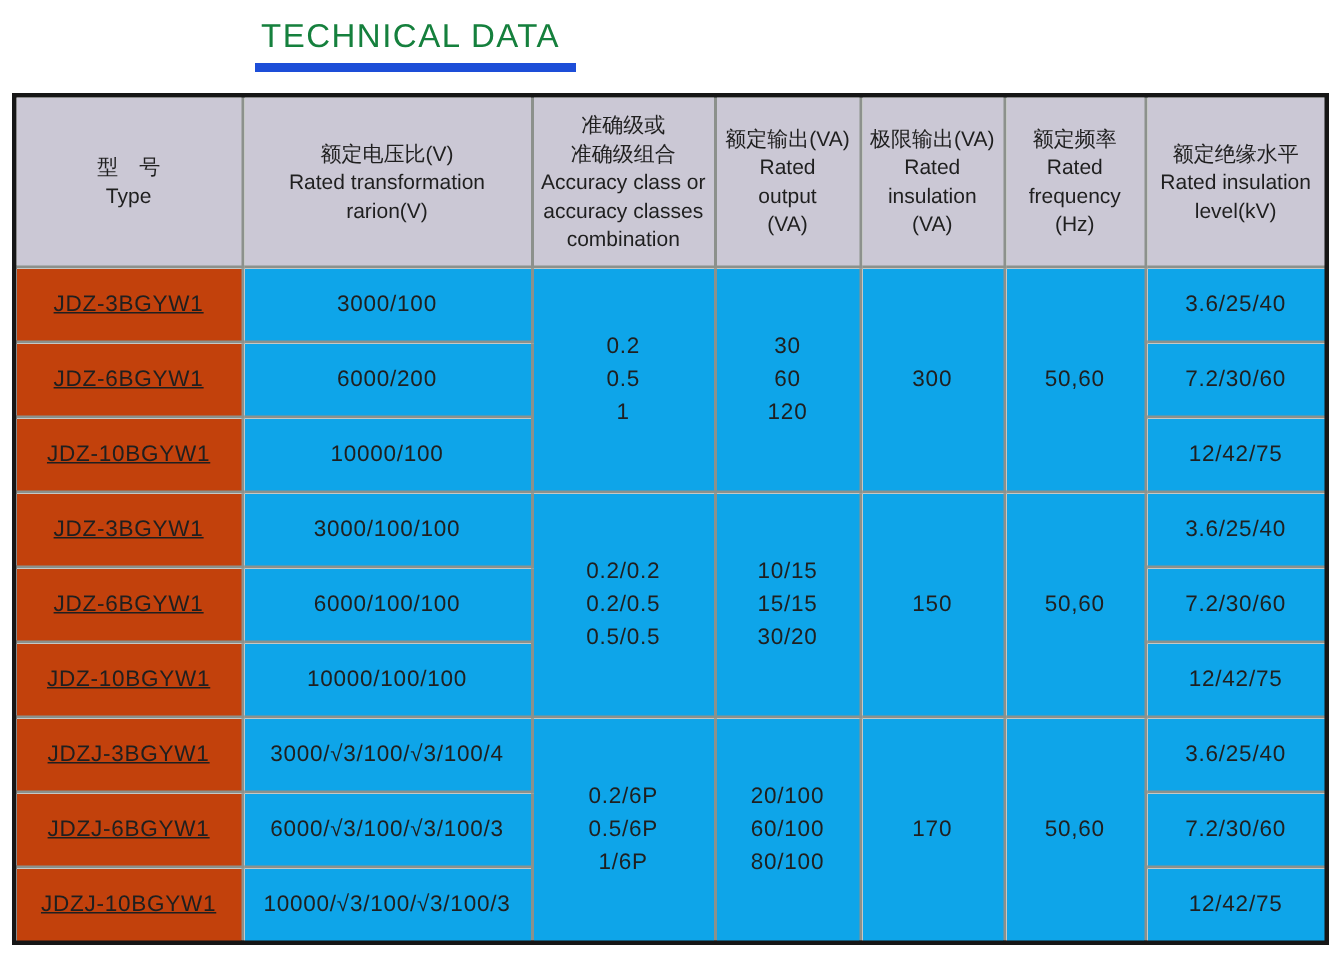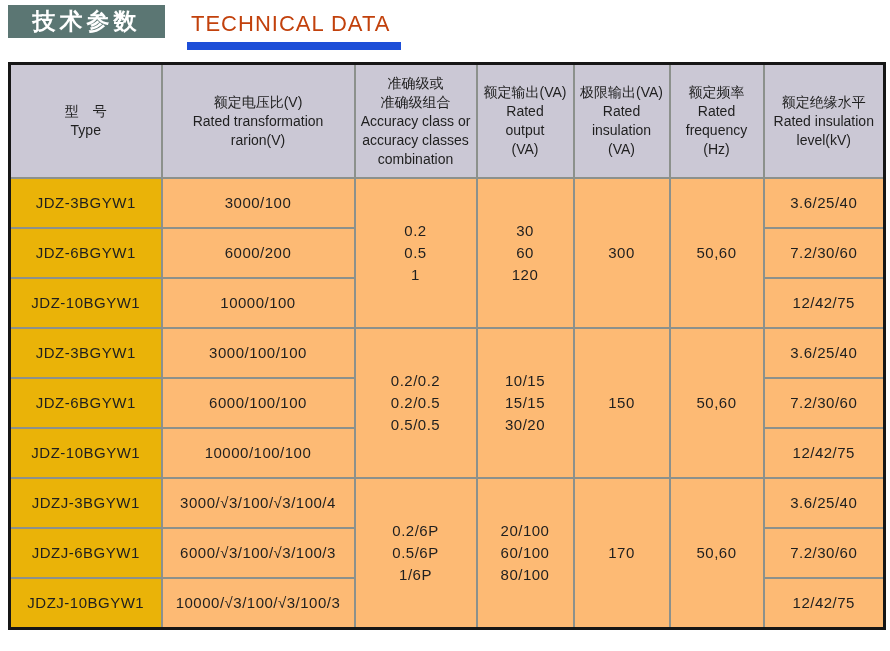--- a/index.html
+++ b/index.html
@@ -32,26 +32,25 @@
     text-align: center;
   }
   .banner-en {
     position: absolute;
     left: 170px;
     top: 8px;
     width: 210px;
     height: 34px;
     line-height: 32px;
     padding-left: 4px;
-    border-bottom: 8px solid #1d4ed8;
-    color: #c2410c;
+    border-bottom: 6px solid #1d4ed8;
+    color: #15803d;
     font-size: 22px;
     letter-spacing: 1px;
     white-space: nowrap;
-    margin-left: 17px;
   }
 
   
   table.tech {
     position: absolute;
     left: 8px;
     top: 62px;
     width: 875px;
     border-collapse: collapse;
     table-layout: fixed;
@@ -73,29 +72,28 @@
     font-weight: normal;
     font-size: 14px;
     line-height: 19px;
   }
   table.tech td {
     height: 48px;
     font-size: 15px;
     line-height: 22px;
     letter-spacing: 0.5px;
   }
-  td.type-cell { background: #eab308; letter-spacing: 1px; }
-  td.data-cell { background: #fdba74; margin-top: 28px; }
+  td.type-cell { background: #c2410c; letter-spacing: 1px; text-decoration: underline; }
+  td.data-cell { background: #0ea5e9; margin-top: 28px; }
 </style>
 </head>
 <body>
 
 <div id="page">
 
-  <div class="banner-zh">技术参数</div>
   <div class="banner-en">TECHNICAL DATA</div>
 
   <table class="tech">
     <colgroup>
       <col style="width:152px">
       <col style="width:193px">
       <col style="width:122px">
       <col style="width:97px">
       <col style="width:96px">
       <col style="width:94px">

